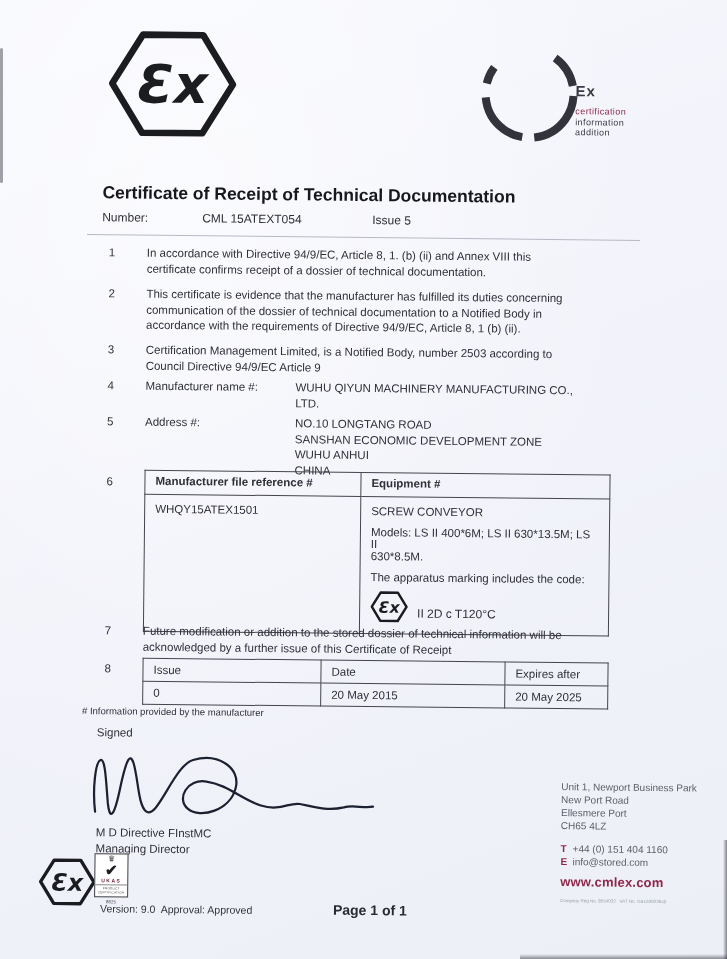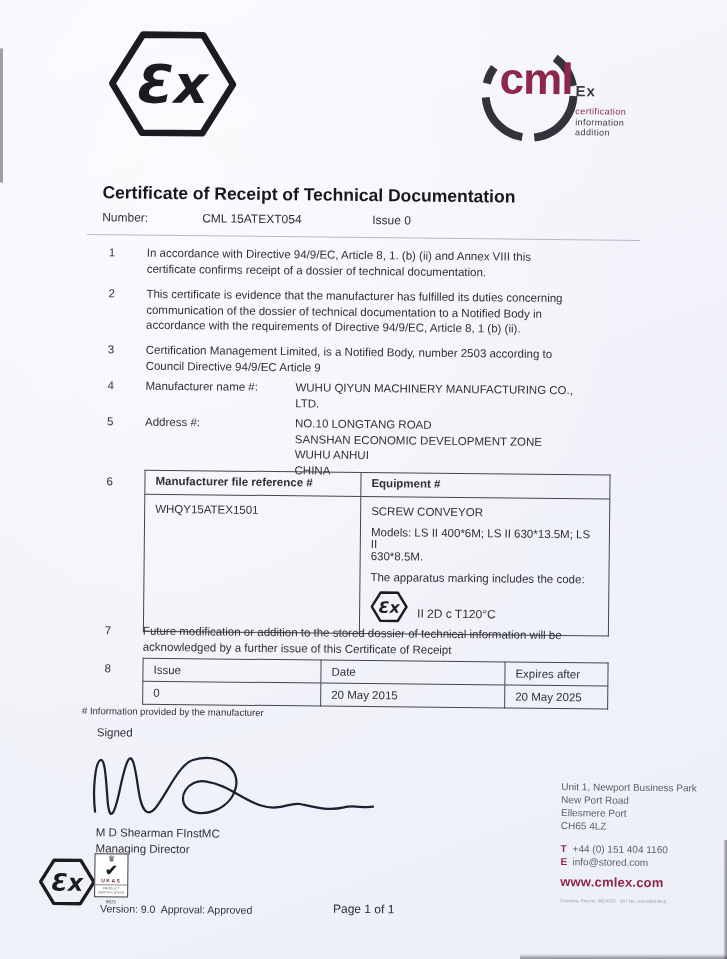--- a/index.html
+++ b/index.html
@@ -65,21 +65,21 @@
   
   .ex-logo-foot{position:absolute;left:42px;top:860px;}
   .ukas{position:absolute;left:99px;top:856px;width:34px;text-align:center;}
   .ukas-box{border:1px solid #3a3b42;background:#fff;padding:1px 0 2px 0;}
   .ukas-crown{font-size:8px;line-height:8px;color:#2b2c33;}
   .ukas-check{font-size:15px;line-height:14px;color:#1d1e25;font-weight:bold;}
   .ukas-label{font-size:5px;letter-spacing:1.5px;color:#6b2235;font-weight:bold;}
   .ukas-sub{font-size:3px;letter-spacing:.3px;color:#3a3b42;border-top:1px solid #888;margin-top:1px;padding-top:1px;}
   .ukas-num{font-size:4.5px;color:#4a4b52;margin-top:2px;}
   .version{position:absolute;left:105px;top:905px;font-size:10.5px;white-space:pre;color:#33343b;}
-  .pagenum{position:absolute;left:338px;top:902px;font-size:12px;font-weight:400;color:#2a2b31;}
+  .pagenum{position:absolute;left:338px;top:902px;font-size:14px;font-weight:700;color:#2a2b31;}
 
   
   .contact{position:absolute;left:565px;top:778px;width:158px;font-size:10px;line-height:13px;color:#5a5f6a;}
   .contact .addr span{display:block;}
   .contact .tel{margin-top:10px;}
   .contact .chan-lbl{font-weight:bold;color:#8e2749;display:inline-block;width:12px;}
   .contact .site{margin-top:7px;font-size:13px;font-weight:bold;color:#8e2749;letter-spacing:.2px;}
   .contact .reg{margin-top:6px;font-size:4.5px;color:#9aa0ab;white-space:pre;}
 
   
@@ -94,32 +94,31 @@
 
   <svg class="ex-logo-top" width="132" height="116" viewBox="0 0 140 120">
     <polygon points="38,8 102,8 134,60 102,112 38,112 6,60" fill="none" stroke="#1b1c20" stroke-width="7" stroke-linejoin="round"></polygon>
     <text x="70" y="80" text-anchor="middle" font-family="DejaVu Sans, sans-serif" font-size="56" font-style="italic" font-weight="bold" fill="#1b1c20">Ɛx</text>
   </svg>
 
   <div class="cml-logo">
     <svg class="cml-arc" width="104" height="104" viewBox="0 0 104 104">
       <circle cx="52" cy="52" r="44" fill="none" stroke="#33343b" stroke-width="8" stroke-dasharray="34 10 62 12 58 14 18 68" transform="rotate(-55 52 52)"></circle>
     </svg>
-    <div class="cml-word">cml</div>
     <div class="cml-suffix">Ex</div>
     <div class="cml-sub">
       <span class="l0">certification</span>
       <span class="l1">information</span>
       <span class="l2">addition</span>
     </div>
   </div>
 
   <div class="title">Certificate of Receipt of Technical Documentation</div>
   <div class="numrow">
-    <span class="lbl">Number:</span><span class="val">CML 15ATEXT054</span><span>Issue 0</span>
+    <span class="lbl">Number:</span><span class="val">CML 15ATEXT054</span><span>Issue 5</span>
   </div>
   <div class="hrule"></div>
 
   <div class="clause" style="top:248px">
     <span class="cnum">1</span>
     <span class="cbody">
         <span class="cline">In accordance with Directive 94/9/EC, Article 8, 1. (b) (ii) and Annex VIII this</span>
         <span class="cline">certificate confirms receipt of a dossier of technical documentation.</span>
       </span>
   </div>
@@ -223,21 +222,21 @@
 
   <div class="footnote"># Information provided by the manufacturer</div>
 
   <div class="signed">Signed</div>
 
   <svg class="signature" width="295" height="78" viewBox="0 0 300 80">
     <path d="M8,64 C5,40 8,13 13,11 C18,9 19,34 21,55 C23,72 27,71 33,42 C39,12 43,2 47,14 C52,30 52,56 60,63 C72,73 88,16 108,10 C134,2 157,18 152,38 C147,61 116,71 103,60 C91,50 102,29 122,32 C144,35 158,50 178,56 C198,62 207,52 218,54 C233,57 247,61 263,57 C273,54 283,58 293,56" fill="none" stroke="#1c2030" stroke-width="2.3" stroke-linecap="round"></path>
   </svg>
 
   <div class="signatory">
-    <span class="cline">M D Shearman FInstMC</span>
+    <span class="cline">M D Directive FInstMC</span>
     <span class="cline">Managing Director</span>
   </div>
 
   <svg class="ex-logo-foot" width="60" height="50" viewBox="0 0 140 120">
     <polygon points="38,8 102,8 134,60 102,112 38,112 6,60" fill="none" stroke="#1b1c20" stroke-width="8" stroke-linejoin="round"></polygon>
     <text x="70" y="81" text-anchor="middle" font-family="DejaVu Sans, sans-serif" font-size="57" font-style="italic" font-weight="bold" fill="#1b1c20">Ɛx</text>
   </svg>
 
   <div class="ukas">
     <div class="ukas-box">

